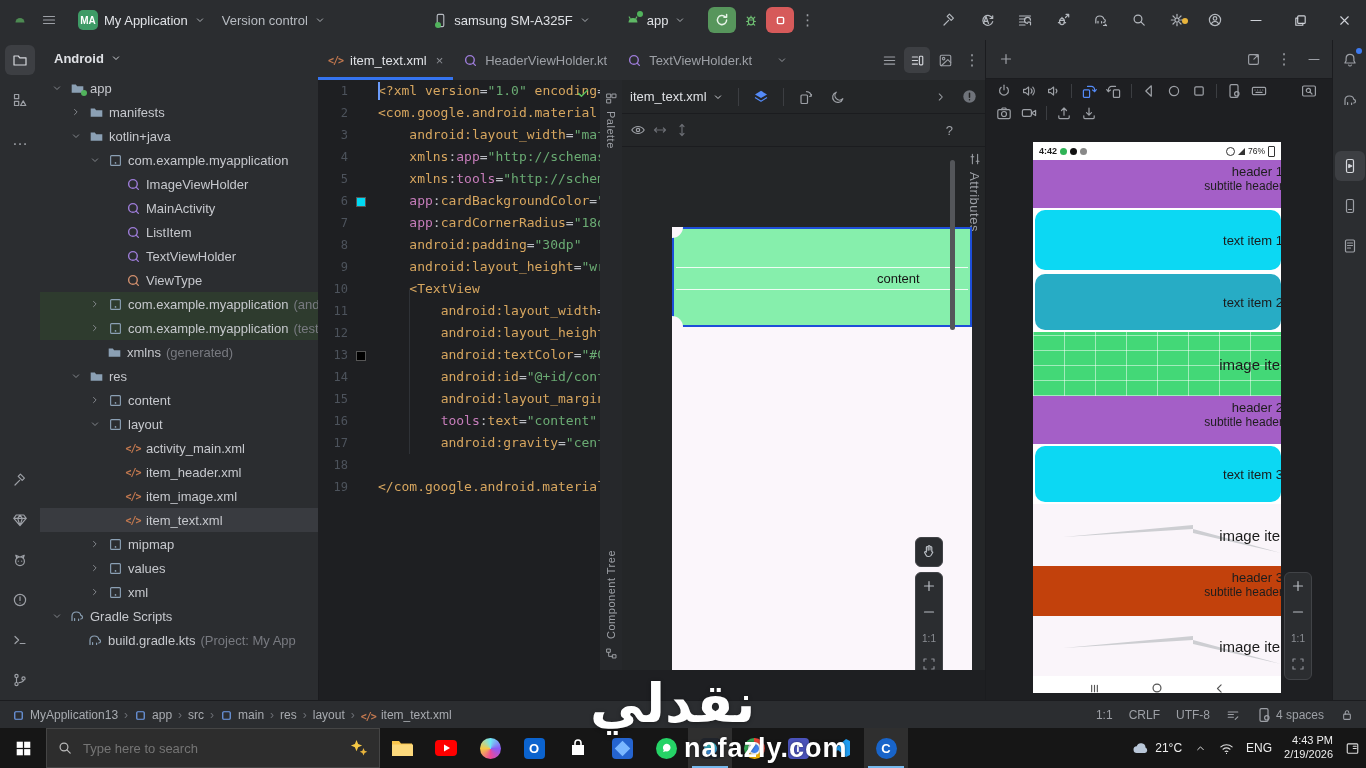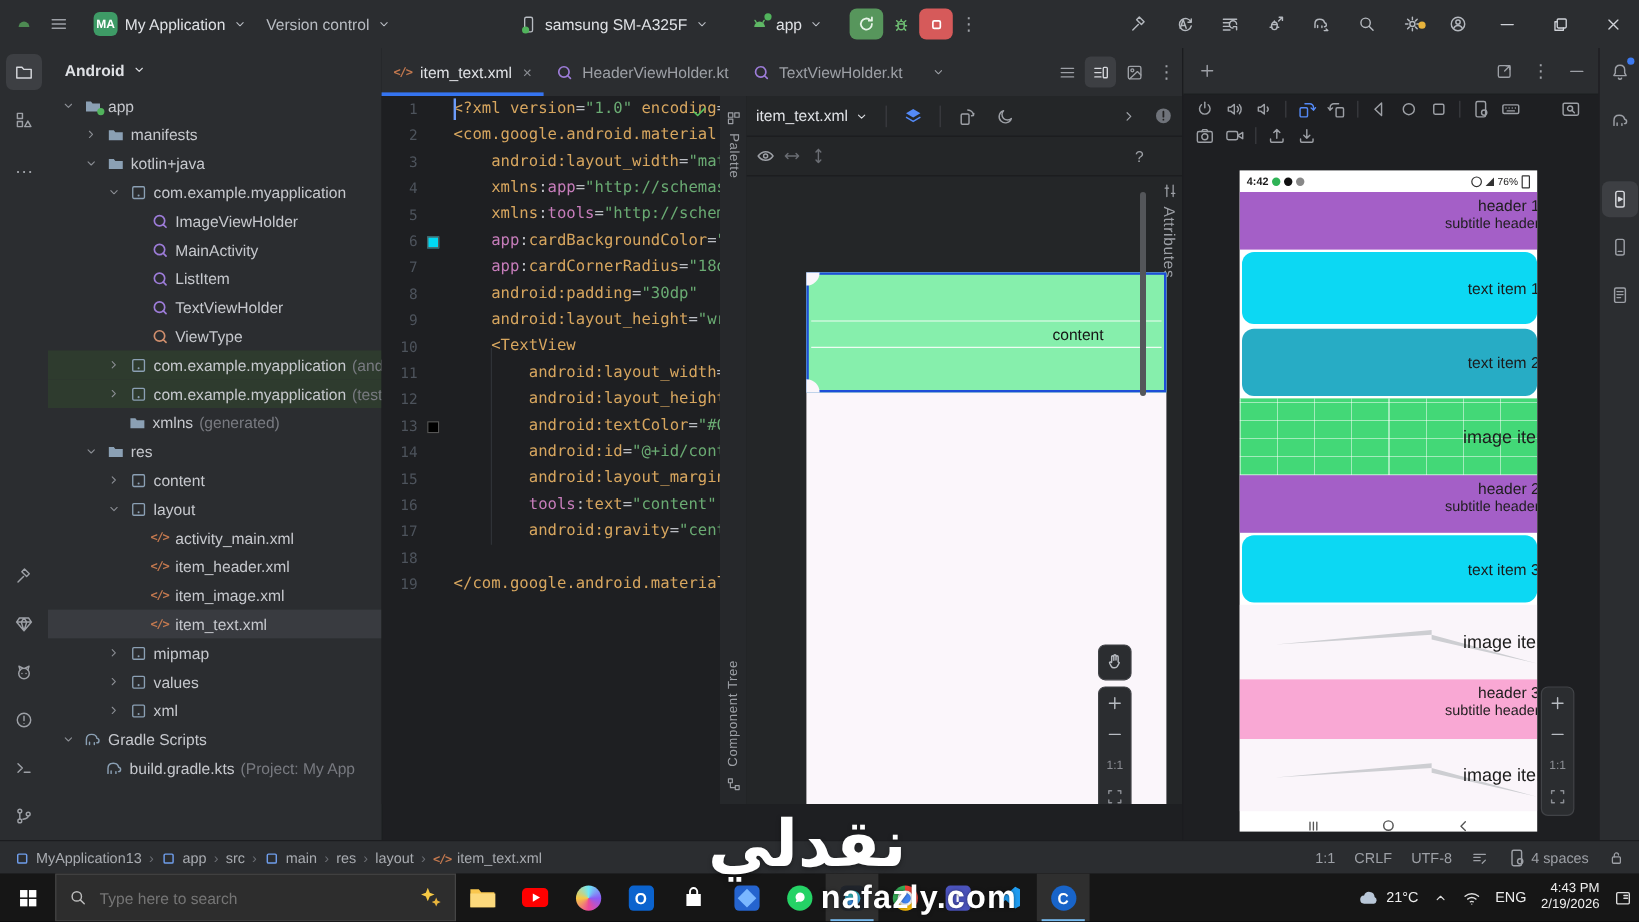--- a/index.html
+++ b/index.html
@@ -948,21 +948,21 @@
         <div class="drow-card" style="height:56px;background:#0cd8f3">
           <span>text item 3</span>
         </div>
         <div class="drow-broken" style="height:62px">
           <svg width="248" height="62">
             <polygon points="30,33 160,21 160,25" fill="#cdced2"></polygon>
             <polygon points="160,25 248,49 160,29" fill="#cdced2"></polygon>
           </svg>
           <span>image item 2</span>
         </div>
-        <div class="drow-header" style="height:42px;background:#f9a8d4">
+        <div class="drow-header" style="height:42px;background:#c2410c">
           <div class="ht">header 3</div>
           <div class="hs">subtitle header 3</div>
         </div>
         <div class="drow-broken" style="height:60px">
           <svg width="248" height="60">
             <polygon points="30,32 160,20 160,24" fill="#cdced2"></polygon>
             <polygon points="160,24 248,48 160,28" fill="#cdced2"></polygon>
           </svg>
           <span>image item 3</span>
         </div>

